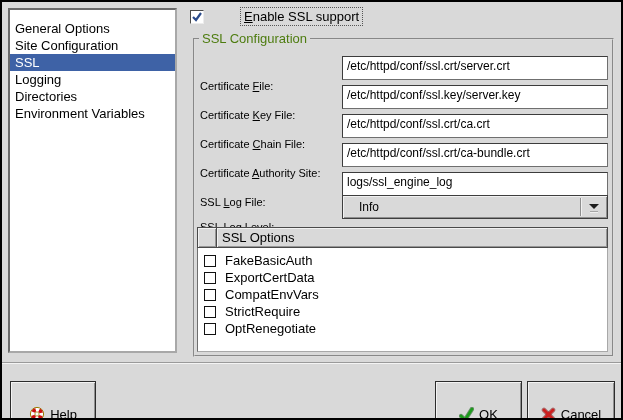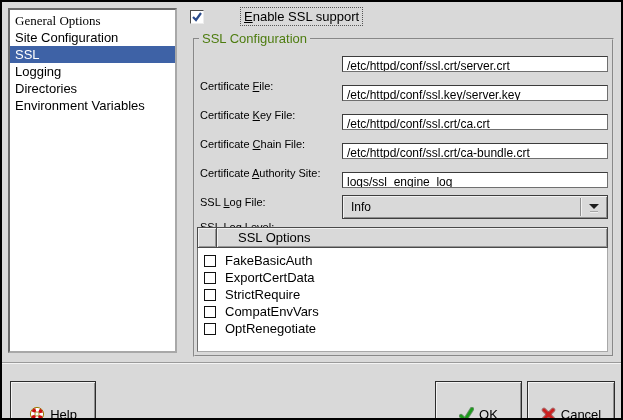--- a/index.html
+++ b/index.html
@@ -10,60 +10,60 @@
     border:2px solid #000;
     font-family:"Liberation Sans", sans-serif;
     font-size:13px; color:#000; overflow:hidden;
   }
   
   .listbox {
     position:absolute; left:6px; top:6px; width:169px; height:345px;
     background:#fff; border:2px solid; border-color:#6a6a6a #a8a8a8 #a8a8a8 #6a6a6a;
   }
   .list-item { height:17px; line-height:17px; padding-left:5px; cursor:default; white-space:nowrap; }
-  .list-item:first-child { margin-top:2px;font-family:Liberation Serif, serif; }
+  .list-item:first-child { margin-top:10px; }
   .list-item.selected { background:var(--selection,#3e62a6); color:#fff; }
   
   .enable-row { position:absolute; left:188px; top:5px; display:flex; align-items:center;gap:32px; }
   .checkbox {
     width:14px; height:14px; background:#fff;
     border:1px solid; border-color:#4a4a4a #ececec #ececec #4a4a4a;
     display:flex; align-items:center; justify-content:center;
   }
   .enable-label { margin-left:4px; border:1px dotted #555; padding:0 3px; line-height:17px; }
   .u { text-decoration:underline; }
   
   .frame { position:absolute; left:191px; top:36px; width:421px; height:319px; border:2px groove #dcdcdc; }
   .frame-title { position:absolute; left:4px; top:-9px; background:var(--window-bg,#d9d9d9); padding:0 3px; color:#4d7c0f; }
   .field-label { position:absolute; left:5px; width:144px; line-height:20px; font-size:11px; white-space:nowrap;margin-top:20px; }
   .entry {
-    position:absolute; left:147px; width:266px; height:16px; background:#fff;
+    position:absolute; left:147px; width:266px; height:24px; background:#fff;
     border:1px solid; border-color:#3c3c3c #6f6f6f #6f6f6f #3c3c3c;
     font-size:12px; line-height:18px; padding-left:4px; white-space:nowrap; overflow:hidden;
   }
   .dropdown {
     position:absolute; left:147px; top:155px; width:266px; height:24px;
     background:var(--window-bg,#d9d9d9); border:1px solid #3e3e3e;
     box-shadow: inset 1px 1px 0 #f1f1f1, inset -1px -1px 0 #8e8e8e;
   }
-  .dropdown-value { position:absolute; left:8px; top:0; line-height:22px; font-size:12px;text-align:right; }
+  .dropdown-value { position:absolute; left:16px; top:0; line-height:22px; font-size:12px;text-align:right; }
   .dropdown-sep { position:absolute; right:25px; top:2px; bottom:2px; width:2px; border-left:1px solid #8e8e8e; border-right:1px solid #f1f1f1; }
   .dropdown-arrow { position:absolute; right:8px; top:8px; width:0; height:0;
     border-left:5px solid transparent; border-right:5px solid transparent; border-top:5px solid #1c1c1c; }
   .dropdown-dash { position:absolute; right:9px; top:15px; width:8px; height:2px; background:#a6a6a6; border-bottom:1px solid #efefef; }
   
   .table { position:absolute; left:2px; top:187px; width:411px; }
   .thead { display:flex; height:21px; }
   .th {
     background:var(--window-bg,#d9d9d9); border:1px solid #4a4a4a;
     box-shadow: inset 1px 1px 0 #f2f2f2, inset -1px -1px 0 #969696;
     line-height:19px;
   }
   .th.check-col { width:20px; }
-  .th.main { flex:1; margin-left:-1px; padding-left:21px; }
+  .th.main { flex:1; margin-left:-1px; padding-left:5px; }
   .tbody {
     background:#fff; height:104px; padding-top:4px;
     border:1px solid; border-color:#6e6e6e #a8a8a8 #a8a8a8 #6e6e6e; border-top:none;
   }
   .opt-row { display:flex; align-items:center; height:17px; padding-left:6px; cursor:default; }
   .opt-check { width:12px; height:12px; border:1px solid #111; background:#fff; flex:none; }
   .opt-label { margin-left:9px; white-space:nowrap; }
   
   .separator { position:absolute; left:0; top:360px; width:100%; height:2px; border-top:1px solid #9a9a9a; border-bottom:1px solid #f4f4f4; }
   .btn {
@@ -135,25 +135,25 @@
         <div class="opt-row">
           <div class="opt-check"></div>
           <span class="opt-label">FakeBasicAuth</span>
         </div>
         <div class="opt-row">
           <div class="opt-check"></div>
           <span class="opt-label">ExportCertData</span>
         </div>
         <div class="opt-row">
           <div class="opt-check"></div>
-          <span class="opt-label">StrictRequire</span>
+          <span class="opt-label">CompatEnvVars</span>
         </div>
         <div class="opt-row">
           <div class="opt-check"></div>
-          <span class="opt-label">CompatEnvVars</span>
+          <span class="opt-label">StrictRequire</span>
         </div>
         <div class="opt-row">
           <div class="opt-check"></div>
           <span class="opt-label">OptRenegotiate</span>
         </div>
       </div>
     </div>
   </div>
 
   <div class="separator"></div>

